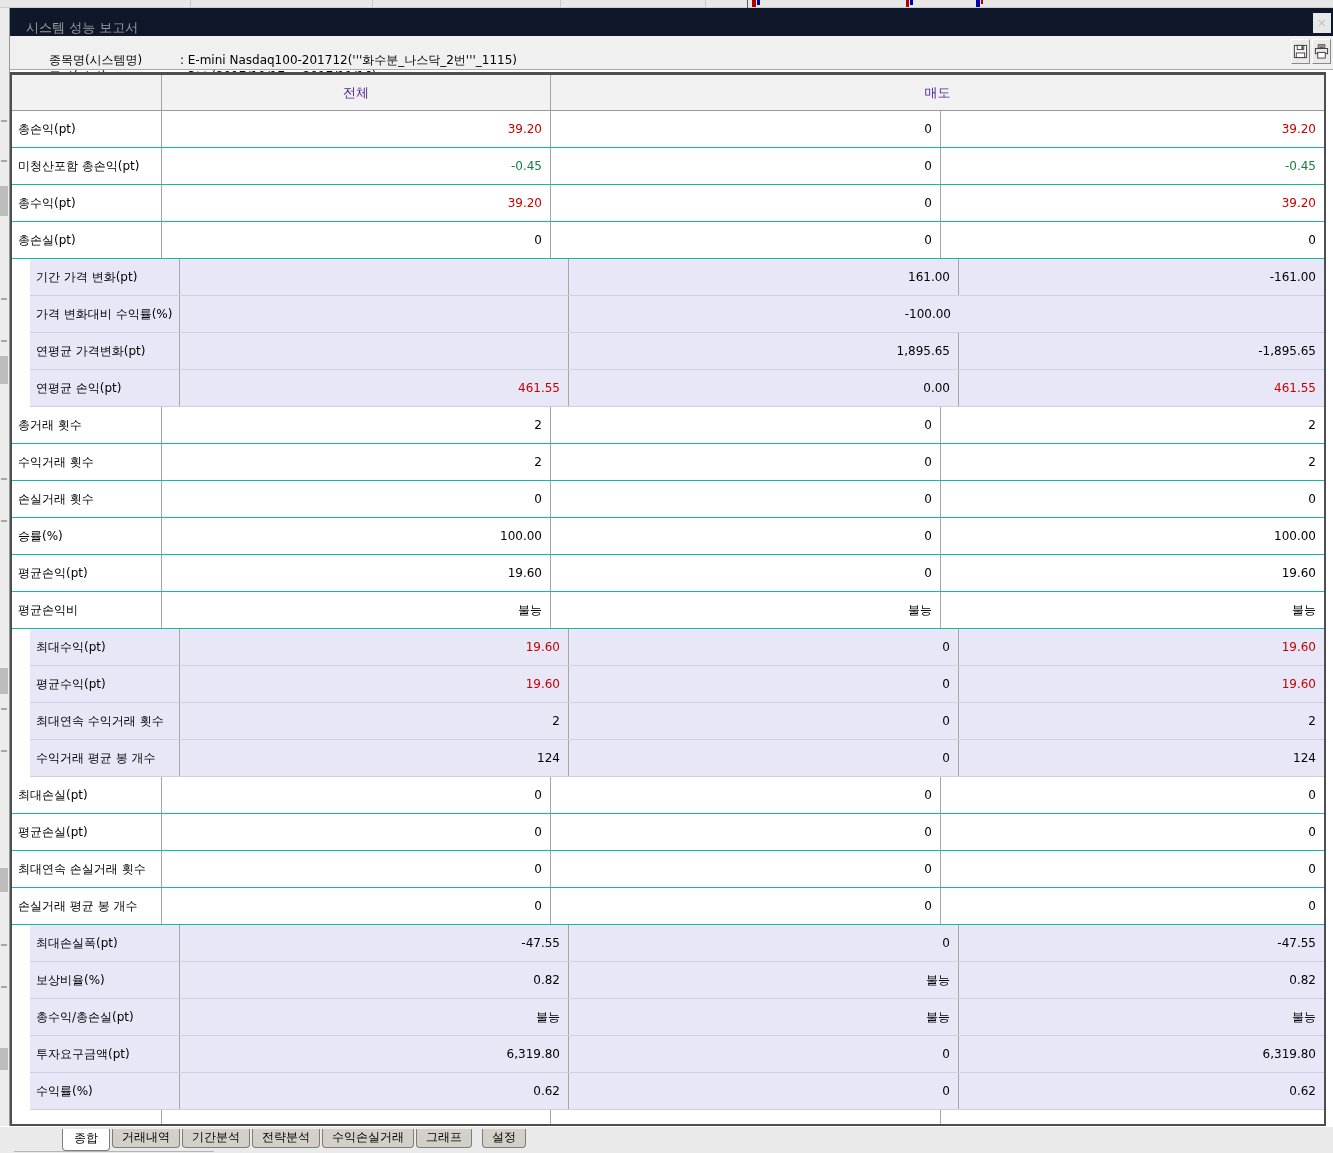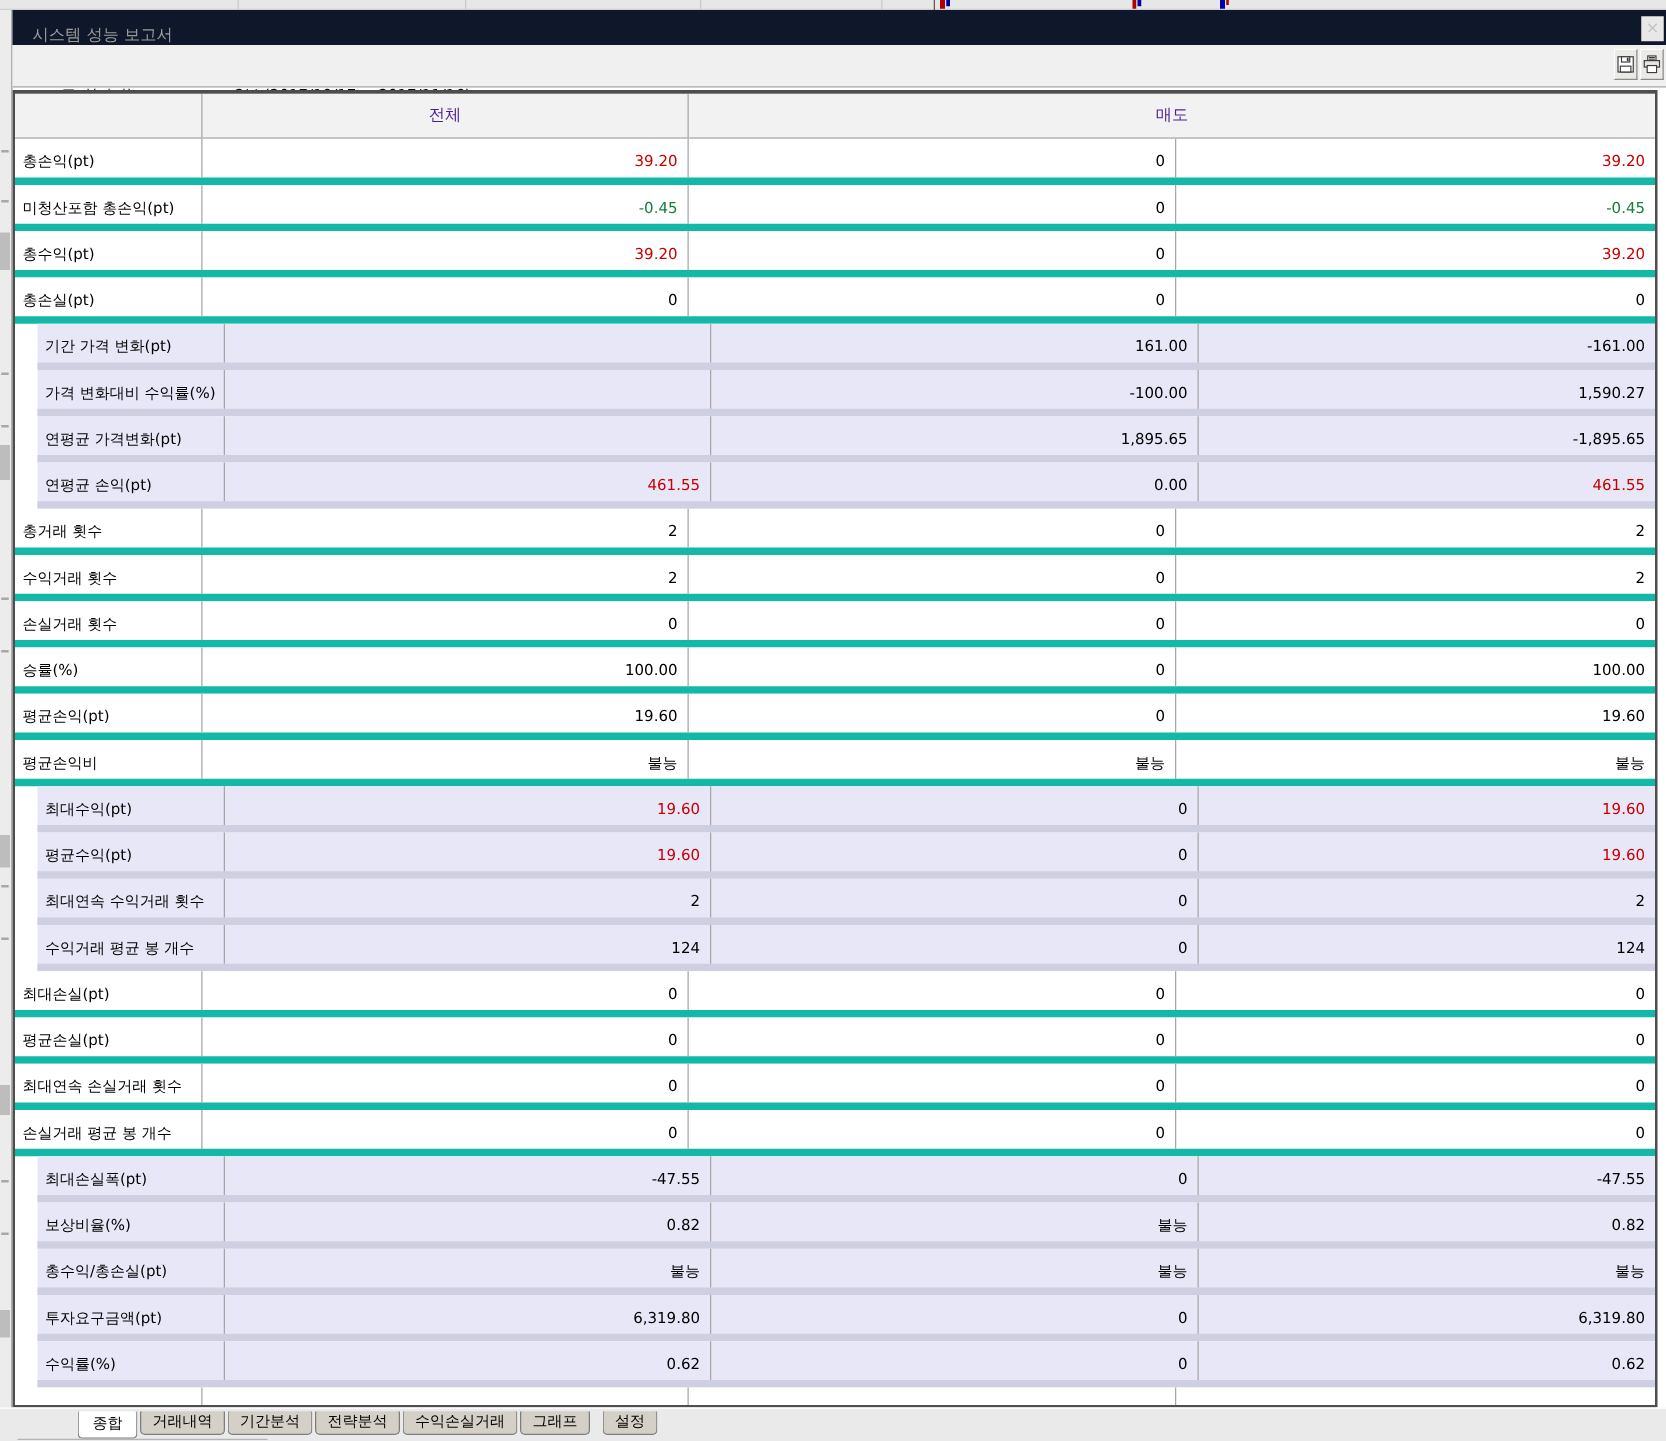--- a/index.html
+++ b/index.html
@@ -29,21 +29,21 @@
               display:flex; align-items:center; justify-content:center; padding:0; cursor:pointer; }
 
   
   .report-table { position:absolute; left:10px; top:72px; width:1316px; height:1054px;
                   border:2px solid #4e4e4e; border-top-width:3px; background:#ffffff; overflow:hidden; }
   .thead { display:flex; height:36px; background:#f2f2f2; border-bottom:1px solid #9a9a9a; }
   .th { font-size:13px; color:#4c1d95; text-align:center; line-height:35px; border-right:1px solid #a6a6a6; }
   .th:last-child { border-right:none; }
   .th-label { width:150px; }
   .th-c1 { width:389px; } .th-c2 { width:390px; } .th-c3 { flex:1; }
-  .trow { display:flex; height:37px; border-bottom:6px solid #14b8a6; background:#ffffff; }
+  .trow { display:flex; height:37px; border-bottom:1px solid #14b8a6; background:#ffffff; }
   .trow.band { background:#e7e7f8; border-bottom-color:#cfcfe2;margin-left:18px; }
   .cell { border-right:1px solid #a6a6a6; line-height:36px; font-size:12px; color:#000; overflow:hidden; }
   .cell:last-child { border-right:none; }
   .c-label { width:150px; padding-left:6px; text-align:left; }
   .c-v1 { width:389px; } .c-v2 { width:390px; } .c-v3 { flex:1; }
   .c-val { text-align:right; padding-right:8px; }
   .val-red { color:#c80000; }
   .val-blue { color:#15803d; }
 
   
@@ -92,20 +92,23 @@
   </div>
 
   <div class="titlebar">
     <span class="dlg-title">시스템 성능 보고서</span>
     <div class="close-btn">
       <span>×</span>
     </div>
   </div>
 
   <div class="info">
+    <div class="info-row ir0">
+      <span class="lab">종목명(시스템명)</span><span>: E-mini Nasdaq100-201712('''화수분_나스닥_2번'''_1115)</span>
+    </div>
     <div class="info-row ir1">
       <span class="lab">주기(기간)</span><span>: 3분 (2017/10/17 ~ 2017/11/16)</span>
     </div>
     <div class="icon-panel">
       <button class="tool-btn">
         <svg width="15" height="15" viewBox="0 0 16 16">
           <rect x="1.5" y="1.5" width="13" height="13" fill="#ffffff" stroke="#3c3c3c"></rect>
           <rect x="4.5" y="1.5" width="7" height="4.5" fill="#ffffff" stroke="#3c3c3c"></rect>
           <rect x="9" y="2.3" width="1.6" height="3" fill="#3c3c3c"></rect>
           <rect x="3.5" y="9.5" width="9" height="5" fill="#ffffff" stroke="#3c3c3c"></rect>
@@ -162,21 +165,20 @@
       <div class="cell c-label">기간 가격 변화(pt)</div>
       <div class="cell c-v1 c-val"></div>
       <div class="cell c-v2 c-val">161.00</div>
       <div class="cell c-v3 c-val">-161.00</div>
     </div>
 
     <div class="trow band">
       <div class="cell c-label">가격 변화대비 수익률(%)</div>
       <div class="cell c-v1 c-val"></div>
       <div class="cell c-v2 c-val">-100.00</div>
-      <div class="cell c-v3 c-val">1,590.27</div>
     </div>
 
     <div class="trow band">
       <div class="cell c-label">연평균 가격변화(pt)</div>
       <div class="cell c-v1 c-val"></div>
       <div class="cell c-v2 c-val">1,895.65</div>
       <div class="cell c-v3 c-val">-1,895.65</div>
     </div>
 
     <div class="trow band">

